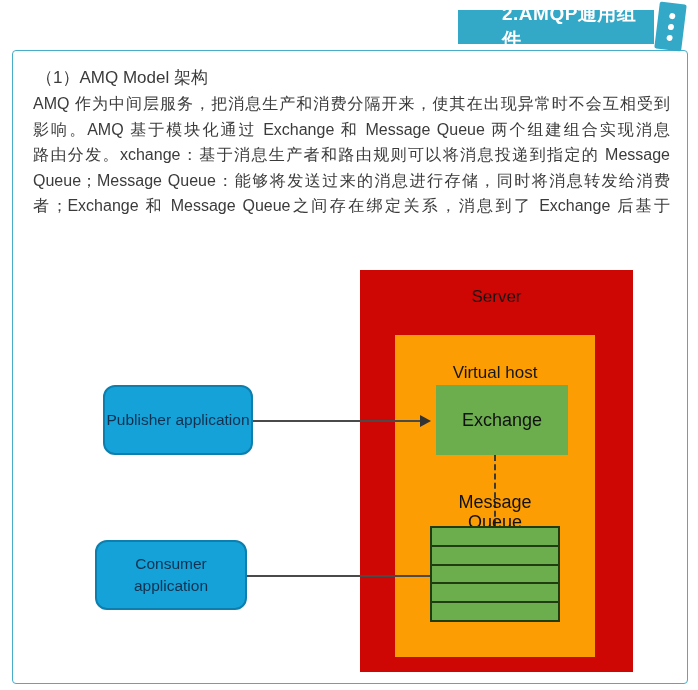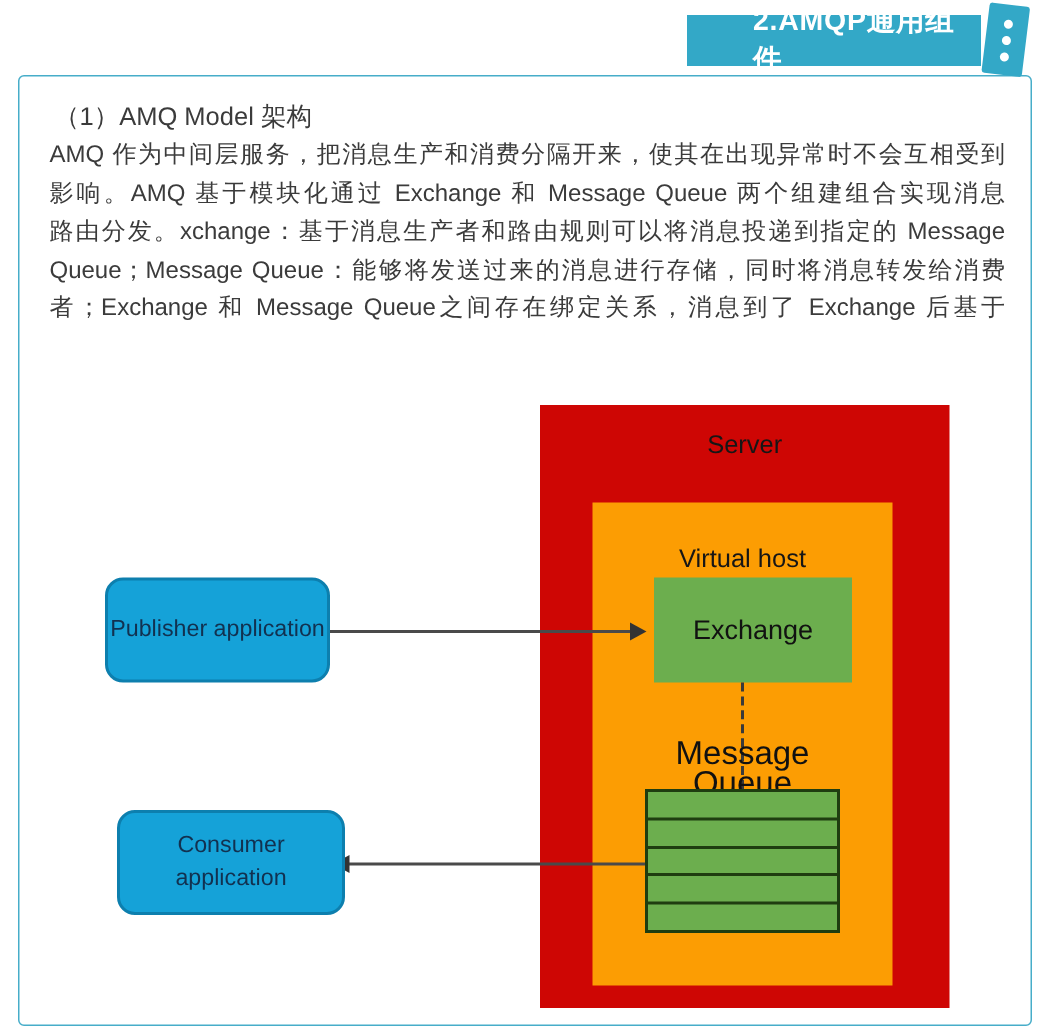--- a/index.html
+++ b/index.html
@@ -44,35 +44,35 @@
     position:absolute; left:436px; top:385px; width:132px; height:70px;
     display:flex; align-items:center; justify-content:center;
     font-size:18px; color:#111111; z-index:2;
   }
   .dash-link {
     position:absolute; left:494px; top:455px; height:71px; width:0;
     border-left:2px dashed #3a3a3a; z-index:2;
   }
   .mq-label {
     position:absolute; left:445px; top:492px; width:100px;
-    text-align:center; font-size:22px; line-height:20px; color:#111111; z-index:3;
+    text-align:center; font-size:18px; line-height:20px; color:#111111; z-index:3;
   }
   .queue-box {
     position:absolute; left:430px; top:526px; width:130px; height:96px;
     border:2px solid #1f3d10; display:flex; flex-direction:column; z-index:4;
   }
   .qrow { flex:1; }
   .qrow + .qrow { border-top:2px solid #1f3d10; }
   .app-box {
     position:absolute; border-radius:12px; border:2px solid #000000;
     display:flex; align-items:center; justify-content:center; text-align:center;
-    font-size:15.5px; line-height:22px; color:#123150; z-index:2;
+    font-size:15.5px; line-height:22px; color:#123150; z-index:2;margin-left:33px;
   }
   .pub-box  { left:70px; top:385px; width:150px; height:70px; }
-  .cons-box { left:78px; top:540px; width:152px; height:70px; }
+  .cons-box { left:62px; top:540px; width:152px; height:70px; }
   .conn { position:absolute; height:2px; background:#4a4a4a; z-index:1; }
   .pub-line  { left:220px; top:420px; width:202px; }
   .cons-line { left:230px; top:575px; width:200px; }
   .arrowhead { position:absolute; width:0; height:0; z-index:1; }
   .pub-head {
     left:420px; top:415px;
     border-top:6px solid transparent; border-bottom:6px solid transparent;
     border-left:11px solid #333333;
   }
   .cons-head {

